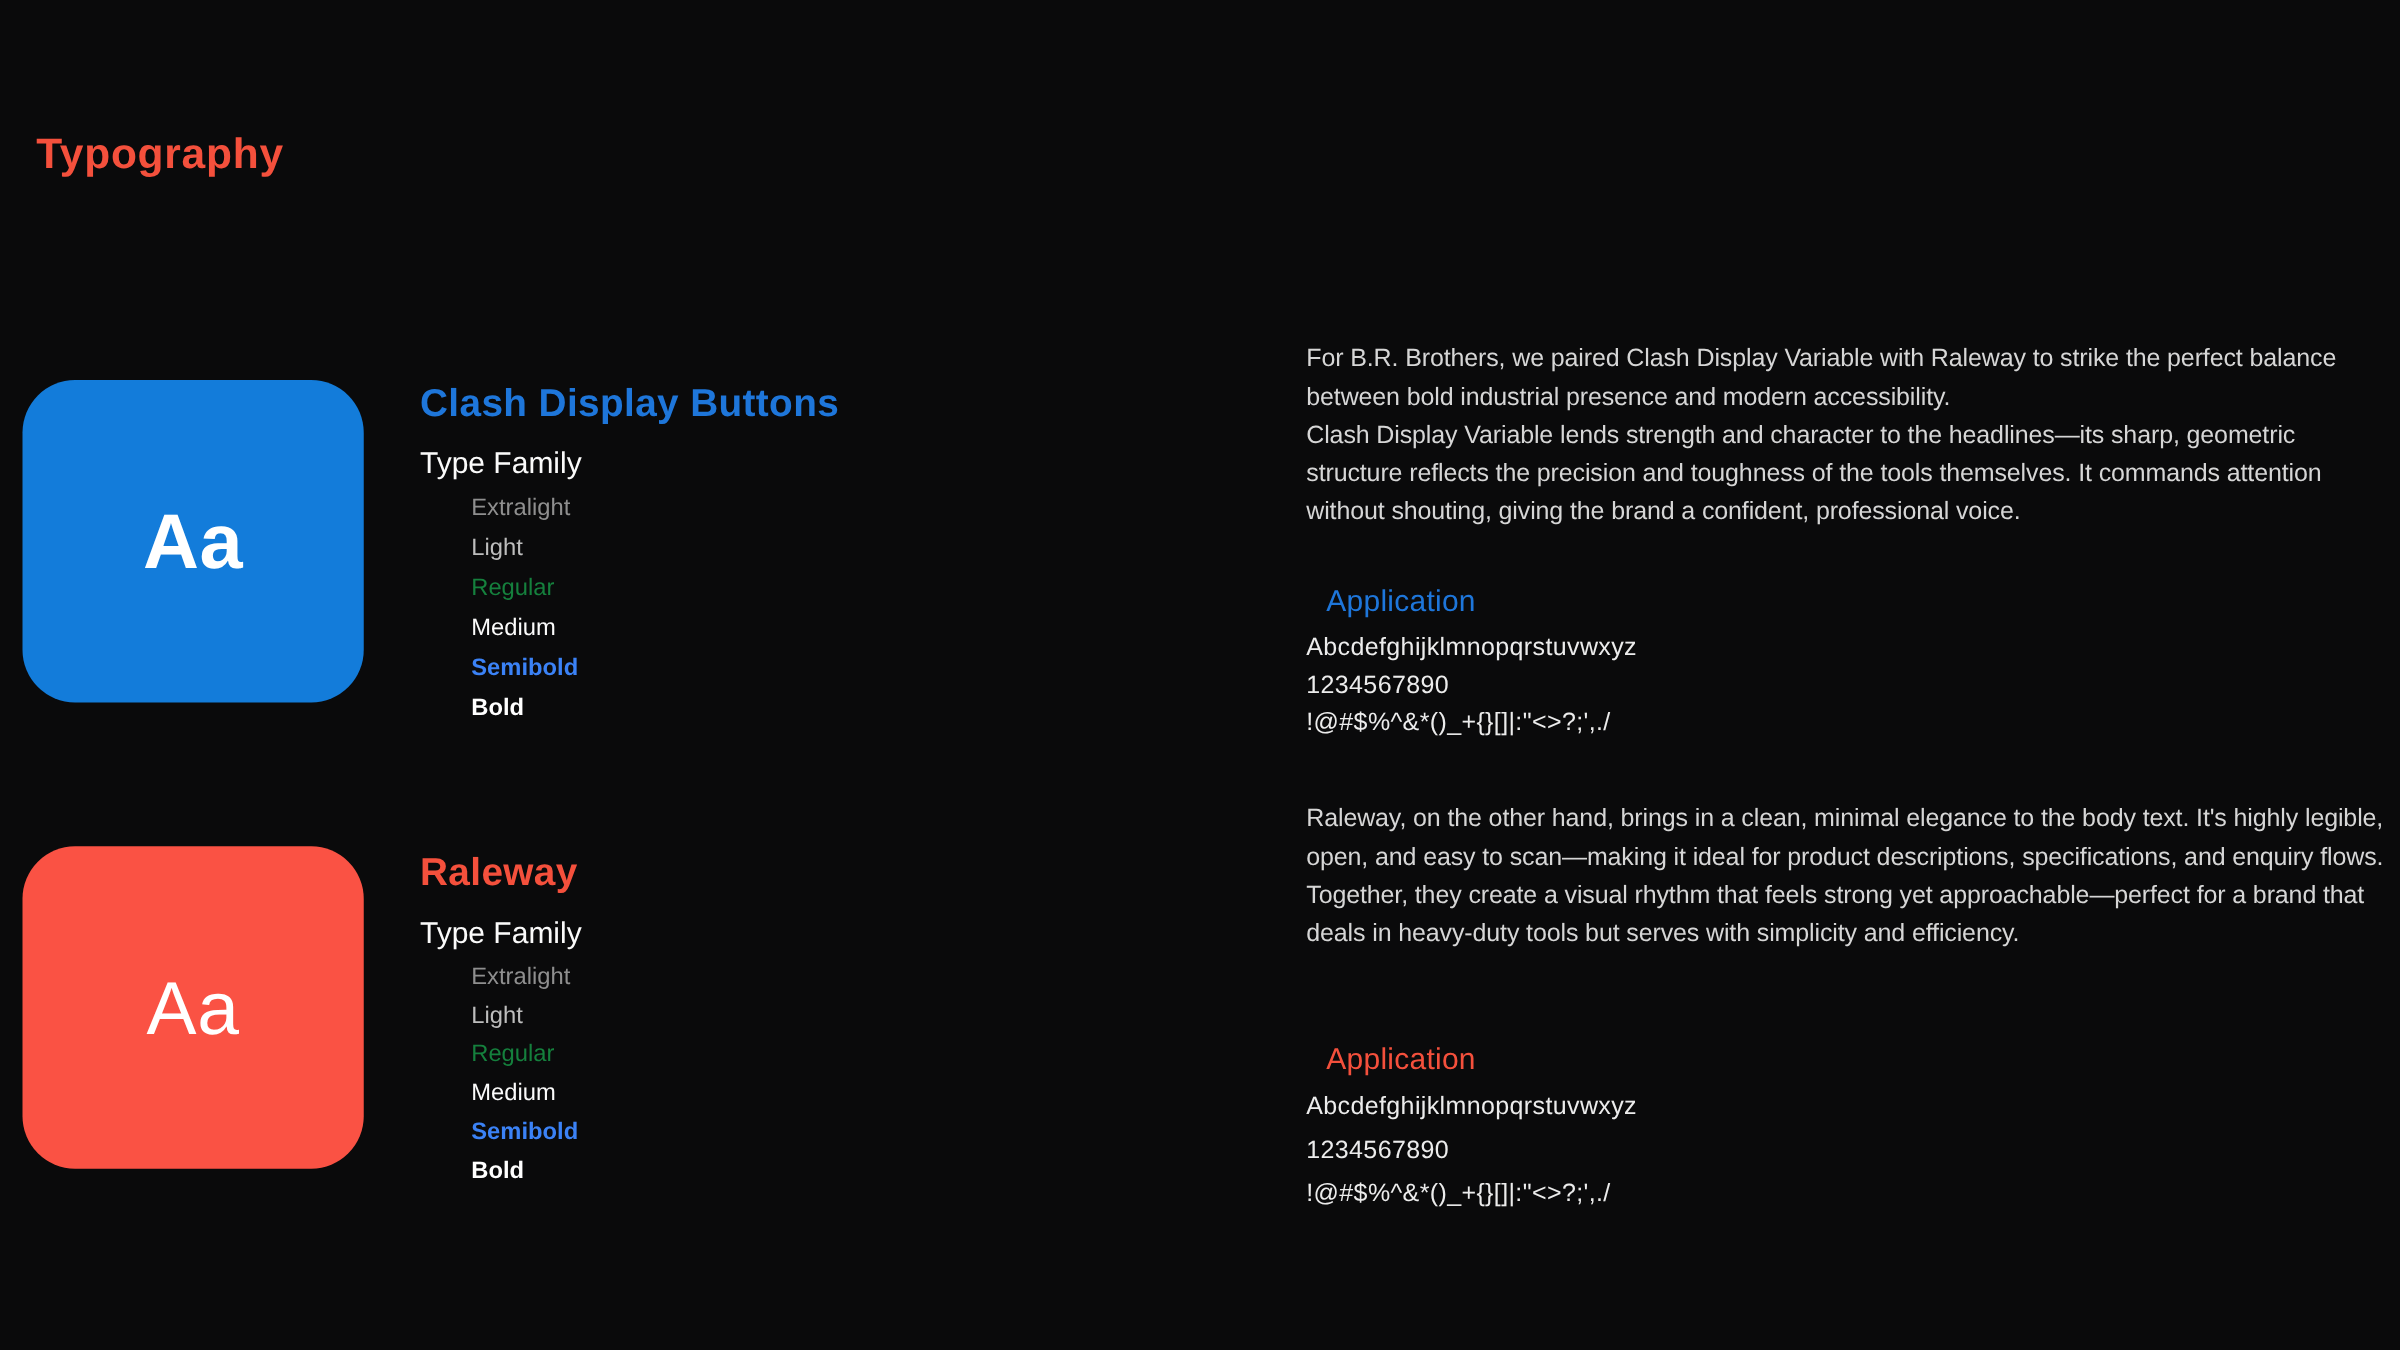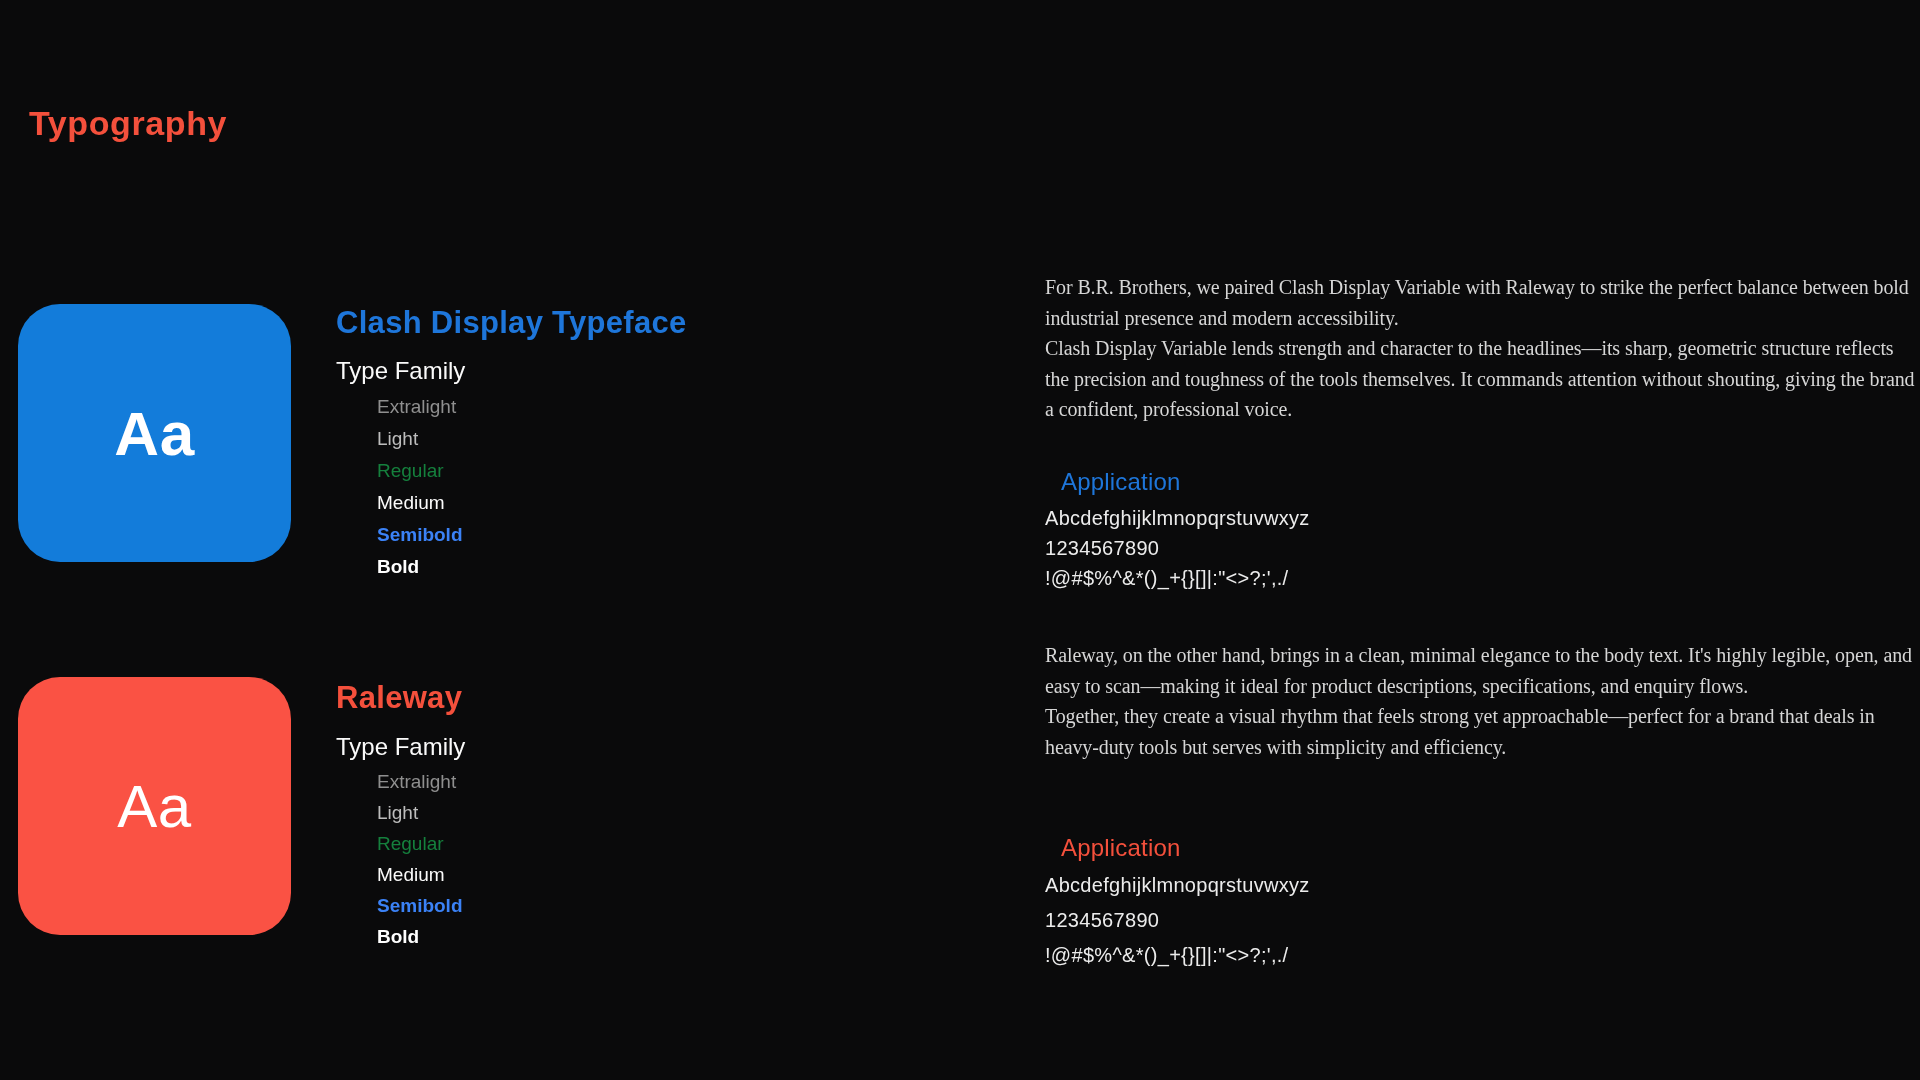--- a/index.html
+++ b/index.html
@@ -87,21 +87,20 @@
   .w4 { font-weight: 700; color: #3b82f6; }
   .w5 { font-weight: 700; color: #ffffff; }
 
   .desc {
     left: 1045px;
     width: 870px;
     color: #d6d6d6;
     font-size: 20px;
     line-height: 30.5px;
     letter-spacing: -0.1px;
-    font-family: Liberation Serif, serif;
   }
   .desc p { margin: 0; }
   .desc.c1 { top: 272px; }
   .desc.c2 { top: 640px; }
 
   .app-label {
     left: 1045px;
     margin: 16px;
     font-size: 24px;
     font-weight: 500;
@@ -123,21 +122,21 @@
 <body>
 
 <div class="canvas">
 
   <h1 class="abs page-title">Typography</h1>
 
   <div class="abs tile tile-blue">
     <span class="tile-letters">Aa</span>
   </div>
 
-  <h2 class="abs fam-name blue">Clash Display Typeface</h2>
+  <h2 class="abs fam-name blue">Clash Display Buttons</h2>
   <div class="abs tf-label c1">Type Family</div>
   <ul class="abs weights c1">
     <li class="w0">Extralight</li>
     <li class="w1">Light</li>
     <li class="w2">Regular</li>
     <li class="w3">Medium</li>
     <li class="w4">Semibold</li>
     <li class="w5">Bold</li>
   </ul>
 

